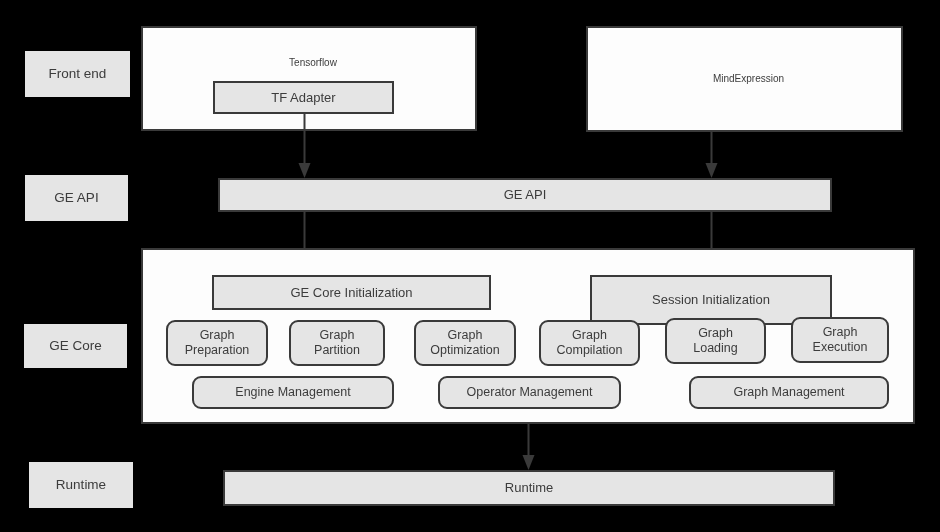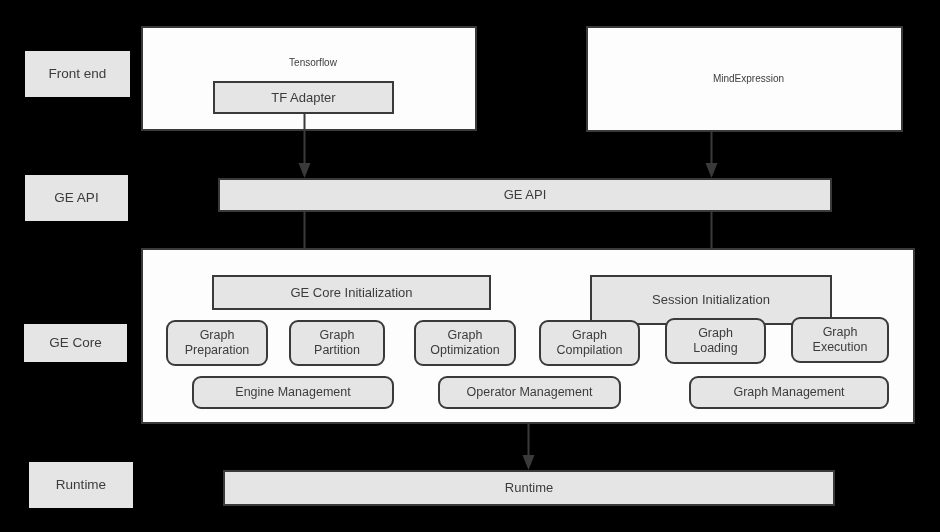--- a/index.html
+++ b/index.html
@@ -62,21 +62,21 @@
 <div id="canvas">
 
   <div class="box plain side-label" style="left:25px; top:51px; width:105px; height:46px;">
     <span>Front end</span>
   </div>
 
   <div class="box plain side-label" style="left:25px; top:175px; width:103px; height:46px;">
     <span>GE API</span>
   </div>
 
-  <div class="box plain side-label" style="left:24px; top:324px; width:103px; height:38px;justify-content:center;">
+  <div class="box plain side-label" style="left:24px; top:324px; width:103px; height:44px;justify-content:center;">
     <span>GE Core</span>
   </div>
 
   <div class="box plain side-label" style="left:29px; top:462px; width:104px; height:46px;">
     <span>Runtime</span>
   </div>
 
   <div class="container" style="left:141px; top:26px; width:336px; height:105px;">
     <div class="container-label fs13-5" style="top:29px;">Tensorflow</div>
   </div>

